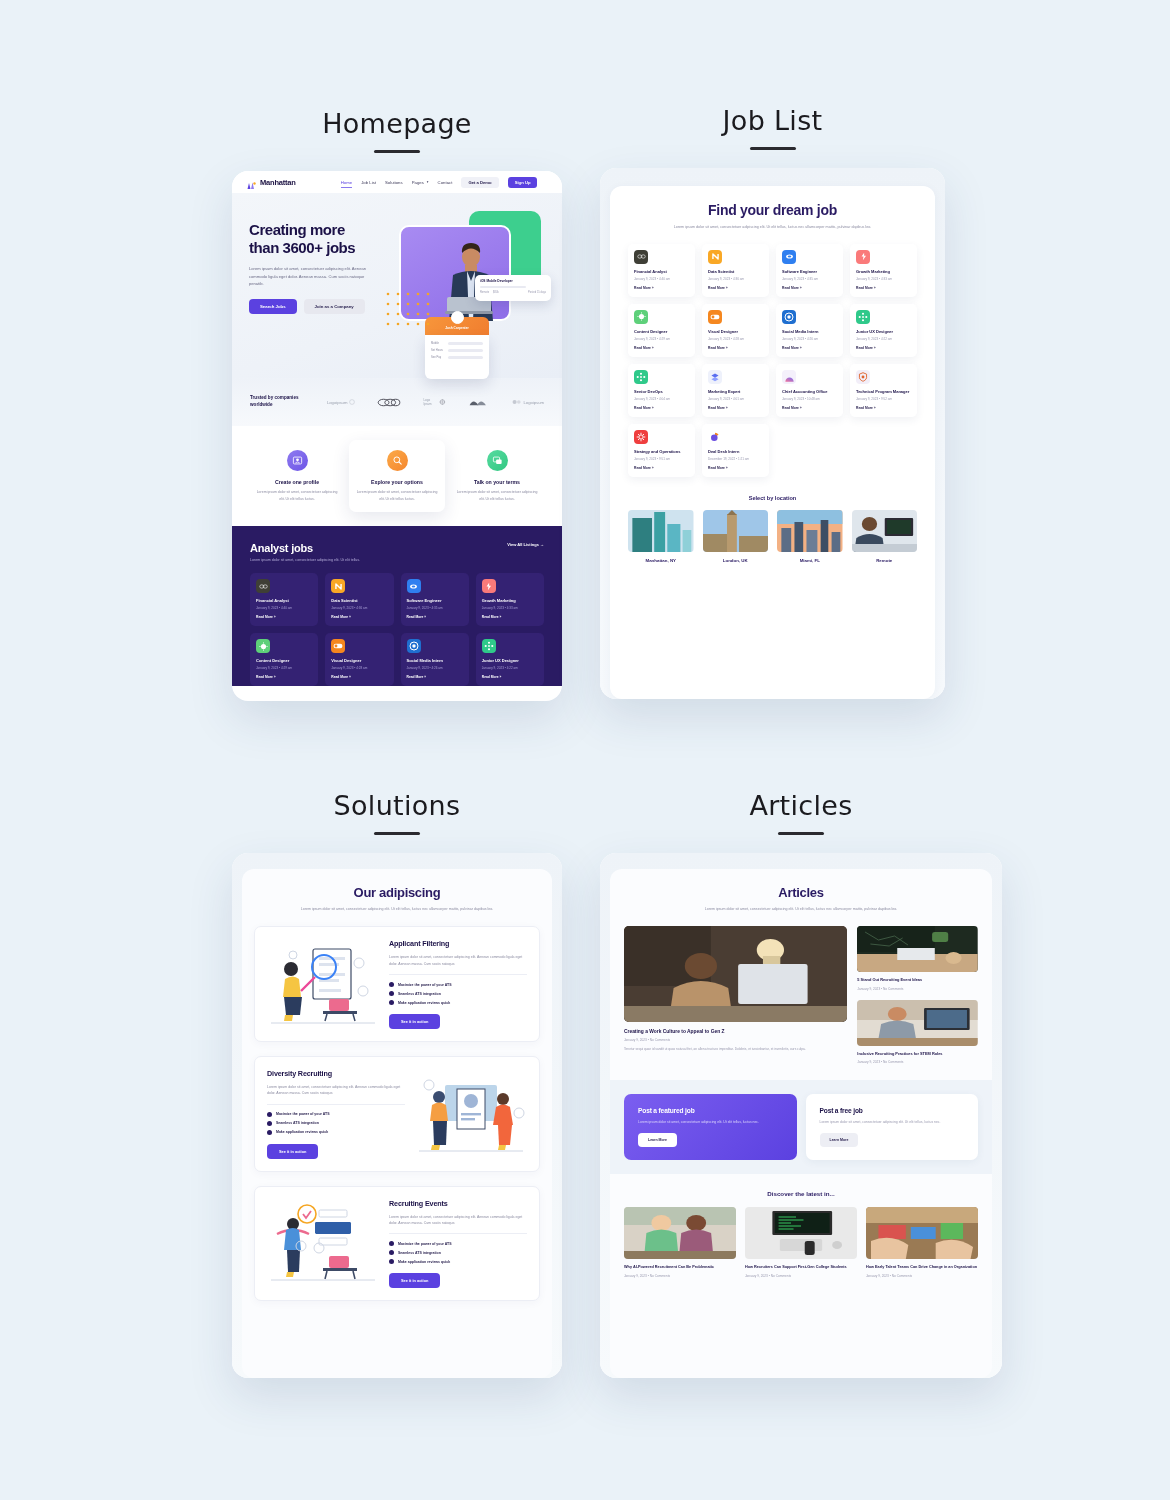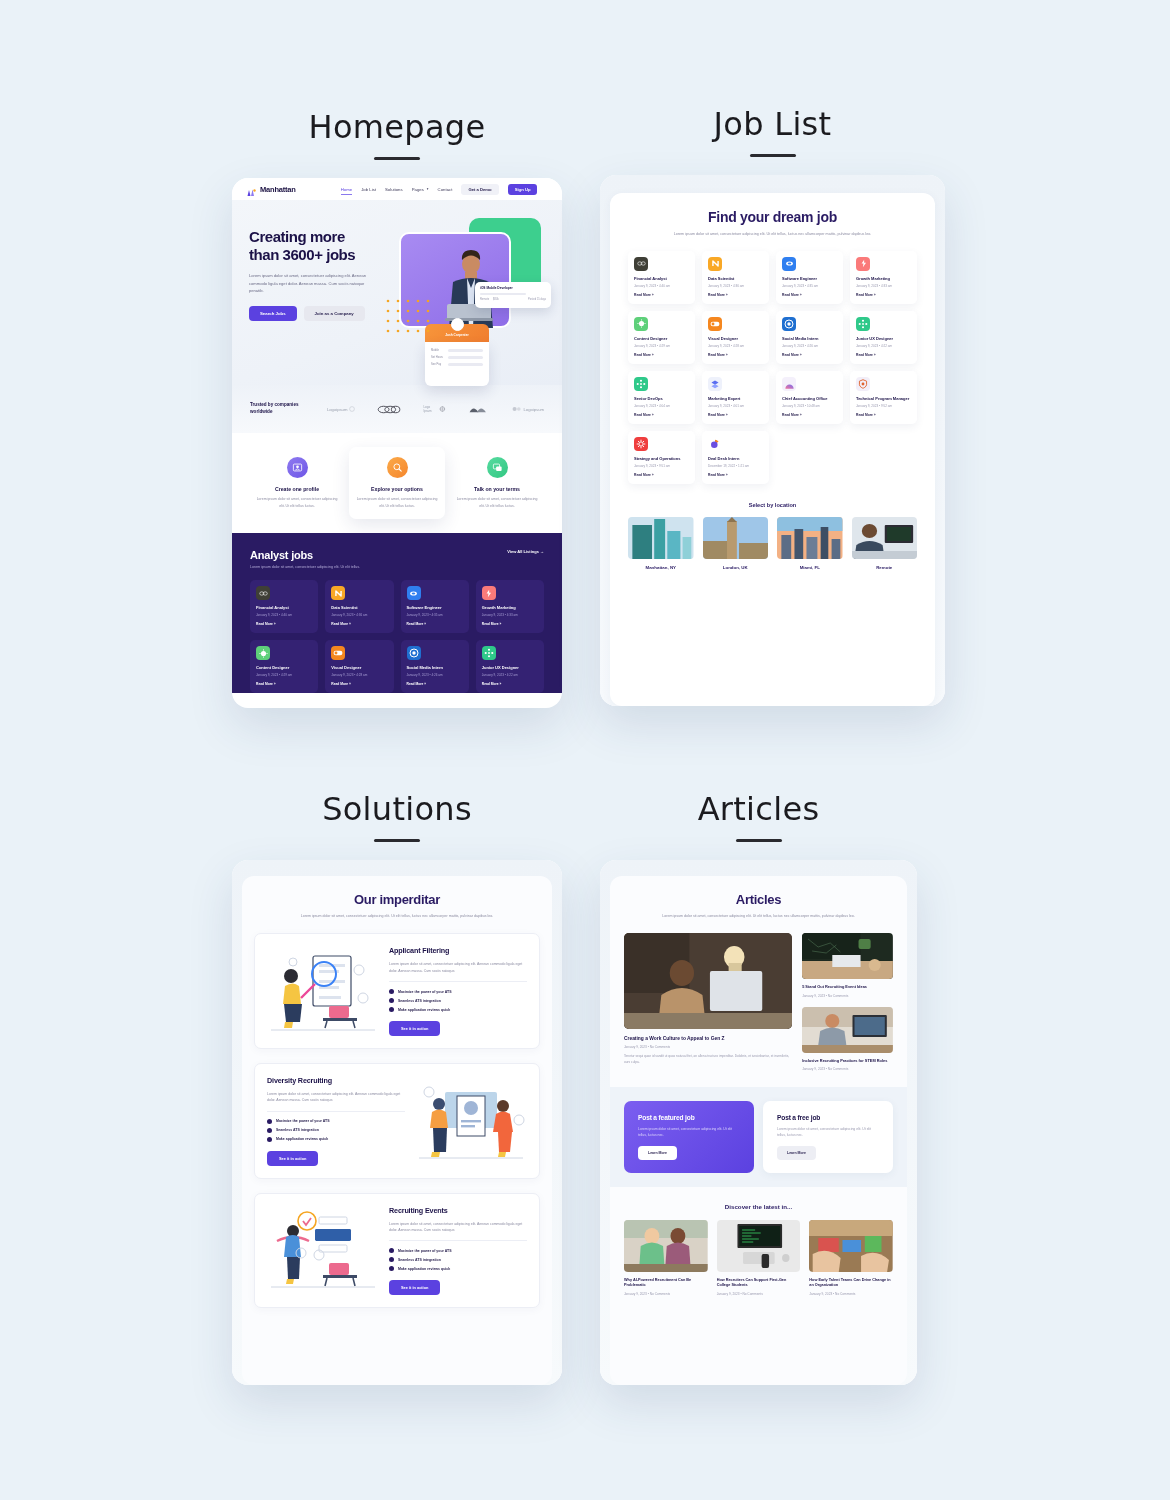--- a/index.html
+++ b/index.html
@@ -5,21 +5,21 @@
   * { box-sizing: border-box; margin: 0; padding: 0; }
   body {
     width: 1170px; height: 1500px;
     background: #eaf2f8;
     font-family: "Liberation Sans", sans-serif;
     overflow: hidden;
     position: relative;
   }
   .panel-title {
     text-align: center;
-    font-size: 32px;
+    font-size: 27px;
     color: #1b1b1f;
     font-weight: 400;
     letter-spacing: .3px;
     font-family: "DejaVu Sans", sans-serif;
   }
   .title-rule {
     width: 46px; height: 3px; background: #2b2b30;
     margin: 11px auto 0; border-radius: 2px;
   }
   .browser {
@@ -143,21 +143,21 @@
   .sol-ill { width:112px; height:86px; flex:none; position:relative; }
   .sol-body { flex:1; }
   .sol-title { font-size:7.2px; font-weight:700; color:#1b1147; letter-spacing:-.15px; }
   .sol-text { font-size:3.5px; line-height:1.8; color:#8b8ba1; margin-top:6px; }
   .sol-divider { height:1px; background:#eceef5; margin:7px 0; }
   .sol-bullet { display:flex; align-items:center; gap:4px; margin-top:4px; }
   .sol-bullet span.txt { font-size:3.5px; font-weight:700; color:#2a2250; }
   .check { width:5px; height:5px; border-radius:50%; background:#2a1b63; flex:none; }
   .sol-btn { display:inline-block; margin-top:9px; background:#5b41e0; color:#fff; font-size:3.9px; font-weight:700; padding:5px 12px; border-radius:4px; }
   
-  #articles-panel { position:absolute; left:600px; top:790px; width:317px; }
+  #articles-panel { position:absolute; left:600px; top:790px; width:402px; }
   #articles-frame { height:525px; }
   .ar-inner { background: linear-gradient(180deg,#eef3f8,#f7fafc); padding:16px 10px 0; height:100%; }
   .ar-card-outer { background:#fbfcfe; border-radius:12px; padding:16px 14px 0; min-height:100%; }
   .ar-h1 { font-size:13px; font-weight:700; color:#2a1b63; text-align:center; letter-spacing:-.3px; }
   .ar-sub { font-size:3.6px; color:#8b8ba1; text-align:center; line-height:1.8; margin-top:6px; }
   .ar-main { display:flex; gap:10px; margin-top:14px; }
   .ar-feature { flex:1.85; }
   .ar-feature-img { height:96px; border-radius:5px; }
   .ar-feature-title { font-size:4.9px; font-weight:700; color:#1b1147; margin-top:7px; }
   .ar-meta { font-size:3.2px; color:#9a9ab0; margin-top:4px; }
@@ -702,21 +702,21 @@
     </div>
   </div>
 </div>
 
 <div id="solutions-panel">
   <div class="panel-title">Solutions</div>
   <div class="title-rule"></div>
   <div class="browser" id="solutions-frame" style="margin-top:18px;">
     <div class="sol-inner">
       <div class="sol-card-outer">
-        <div class="sol-h1">Our imperditar</div>
+        <div class="sol-h1">Our adipiscing</div>
         <div class="sol-sub">Lorem ipsum dolor sit amet, consectetuer adipiscing elit. Ut elit tellus, luctus nec ullamcorper mattis, pulvinar dapibus leo.</div>
         <div id="sol-items">
             <div class="sol-item">
               <div class="sol-ill"><svg width="100%" height="100%" viewBox="0 0 112 86">
                   <rect x="46" y="8" width="38" height="50" rx="2" fill="#fff" stroke="#3d4a66" stroke-width="1.2"></rect>
                   <g fill="#dde3ee">
                     <rect x="52" y="16" width="26" height="3"></rect>
                     <rect x="52" y="22" width="20" height="3"></rect>
                     <rect x="52" y="32" width="26" height="3"></rect>
                     <rect x="52" y="38" width="20" height="3"></rect>

